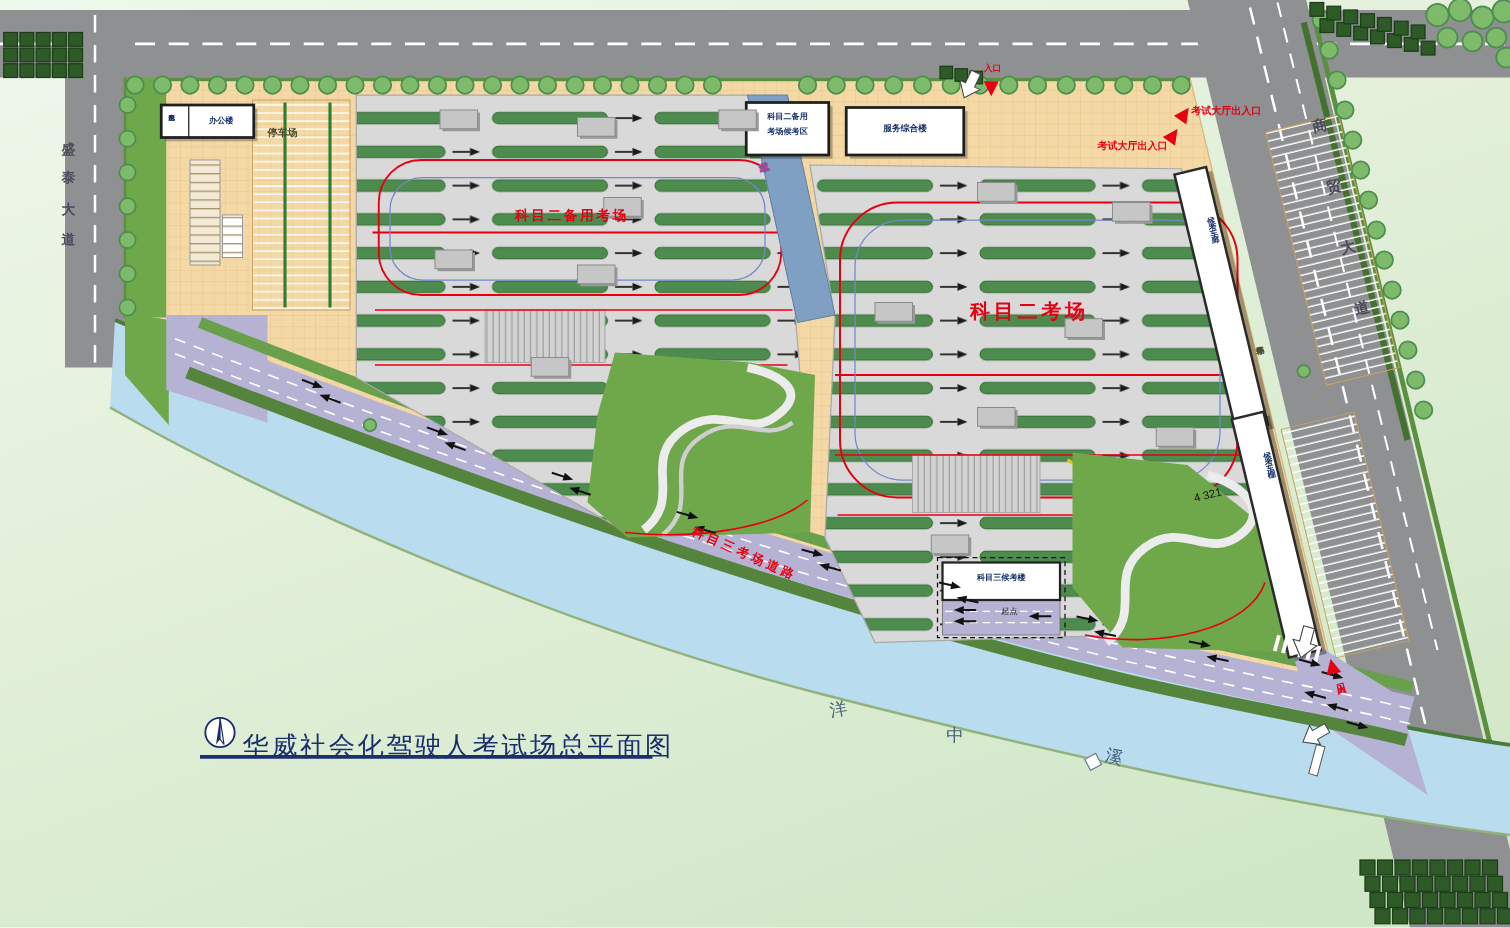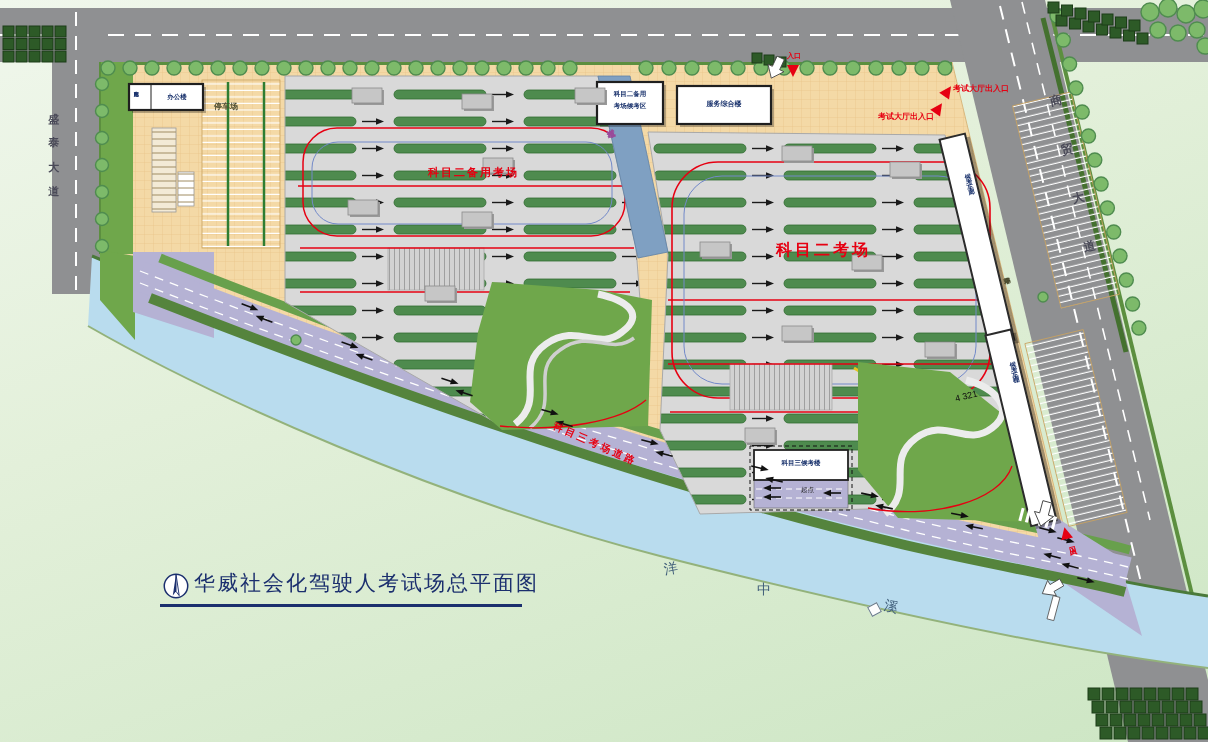--- a/index.html
+++ b/index.html
@@ -395,21 +395,21 @@
 
   <div class="lbl navy vert" style="left:133px;top:87px;font-size:5px;">配电房</div>
   <div class="lbl navy" style="left:153px;top:93px;width:48px;text-align:center;font-size:6.5px;">办公楼</div>
   <div class="lbl navy" style="left:599px;top:90px;width:62px;text-align:center;font-size:6.5px;">科目二备用</div>
   <div class="lbl navy" style="left:599px;top:102px;width:62px;text-align:center;font-size:6.5px;">考场候考区</div>
   <div class="lbl navy" style="left:679px;top:100px;width:90px;text-align:center;font-size:7px;">服务综合楼</div>
   <div class="lbl navy" style="left:756px;top:459px;width:90px;text-align:center;font-size:6.5px;">科目三候考楼</div>
   <div class="lbl navy vert" style="left:964px;top:168px;font-size:6.5px;letter-spacing:5px;transform:rotate(-13deg);">候考车廊</div>
   <div class="lbl navy vert" style="left:1009px;top:356px;font-size:6.5px;letter-spacing:5px;transform:rotate(-13deg);">候考车棚</div>
 
-  <div class="lbl red" style="left:428px;top:167px;font-size:11px;letter-spacing:2px;font-family:Liberation Mono, monospace;">科目二备用考场</div>
+  <div class="lbl red" style="left:412px;top:167px;font-size:11px;letter-spacing:2px;">科目二备用考场</div>
   <div class="lbl red" style="left:776px;top:240px;font-size:16px;letter-spacing:3px;">科目二考场</div>
   <div class="lbl red" style="left:556px;top:420px;font-size:10px;letter-spacing:3px;transform:rotate(24deg);transform-origin:left top;">科目三考场道路</div>
   <div class="lbl vert" style="left:602px;top:124px;font-size:8px;color:#9a4a9a;font-weight:bold;transform:rotate(-17deg);">考试车道</div>
   <div class="lbl" style="left:955px;top:391px;font-size:9px;color:#111;transform:rotate(-14deg);">4 321</div>
   <div class="lbl" style="left:801px;top:486px;font-size:6.5px;color:#222;">起点</div>
 
   <div class="lbl red" style="left:953px;top:84px;font-size:8px;">考试大厅出入口</div>
   <div class="lbl red" style="left:878px;top:112px;font-size:8px;">考试大厅出入口</div>
   <div class="lbl red" style="left:787px;top:52px;font-size:7px;">入口</div>
   <div class="lbl red vert" style="left:1066px;top:541px;font-size:7.5px;transform:rotate(-13deg);">出入口</div>
@@ -417,16 +417,16 @@
   <div class="lbl rivchar" style="left:664px;top:560px;transform:rotate(-10deg);">洋</div>
   <div class="lbl rivchar" style="left:757px;top:581px;">中</div>
   <div class="lbl rivchar" style="left:884px;top:598px;transform:rotate(14deg);">溪</div>
   <div class="diamond" style="left:869px;top:604px;"></div>
 
   <svg class="lbl" style="left:162px;top:570px;" width="28" height="32" viewBox="0 0 26 30">
     <circle cx="13" cy="15" r="11" fill="#ffffff" stroke="#1b2f6e" stroke-width="1.4"></circle>
     <path d="M13,4 L13,20 L10,24 Z" fill="#1b2f6e"></path>
     <path d="M13,4 L16,24 L13,20 Z" fill="none" stroke="#1b2f6e" stroke-width="0.9"></path>
   </svg>
-  <div class="lbl" id="title-text" style="left:194px;top:570px;">华威社会化驾驶人考试场总平面图</div>
+  <div class="lbl" id="title-text" style="left:194px;top:584px;">华威社会化驾驶人考试场总平面图</div>
   <div id="title-underline"></div>
 
 </div>
 
 </body></html>

